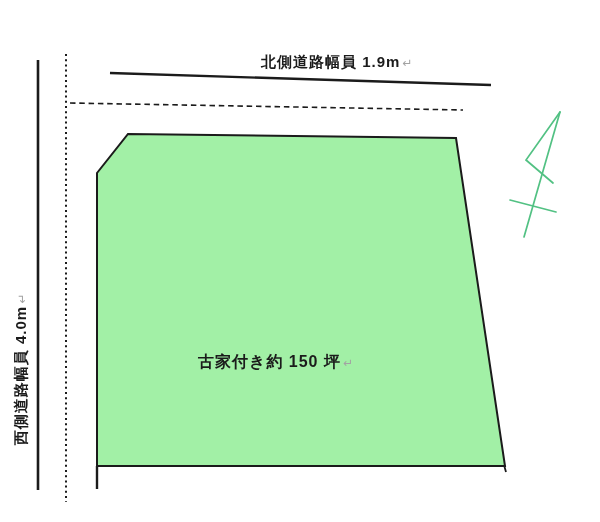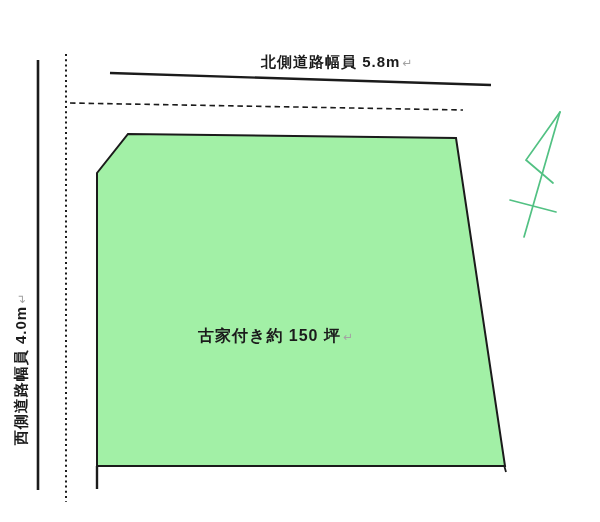--- a/index.html
+++ b/index.html
@@ -19,21 +19,21 @@
     font-weight: bold;
     white-space: nowrap;
   }
   .label .ret {
     color: #a3a3a3;
     font-weight: normal;
     font-size: 12px;
     margin-left: 2px;
   }
   .north-road-label { left: 261px; top: 53px; font-size: 15px; letter-spacing: 1px; }
-  .parcel-label     { left: 198px; top: 326px; font-size: 16px; letter-spacing: 1px; }
+  .parcel-label     { left: 198px; top: 352px; font-size: 16px; letter-spacing: 1px; }
   .west-road-label  {
     left: -60px; top: 358px;
     width: 161px; height: 22px; line-height: 22px;
     text-align: center;
     font-size: 15px; letter-spacing: 1px;
     transform: rotate(-90deg);
     transform-origin: center center;
   }
 </style>
 </head>
@@ -54,21 +54,21 @@
     <line class="kline" x1="504" y1="465" x2="506" y2="472" stroke-width="1.8"></line>
 
     <g>
       <path d="M560,112 L524,237" fill="none" stroke-width="1.7" stroke-linecap="round" stroke="#52c183"></path>
       <path d="M560,112 L526,160 L553,183" fill="none" stroke-width="1.7" stroke-linecap="round" stroke="#52c183"></path>
       <path d="M510,200 L556,212" fill="none" stroke-width="1.7" stroke-linecap="round" stroke="#52c183"></path>
     </g>
   </svg>
 
   <div class="label north-road-label">
-    <span>北側道路幅員 5.8m</span><span class="ret">↵</span>
+    <span>北側道路幅員 1.9m</span><span class="ret">↵</span>
   </div>
 
   <div class="label west-road-label">
     <span>西側道路幅員 4.0m</span><span class="ret">↵</span>
   </div>
 
   <div class="label parcel-label">
     <span>古家付き約 150 坪</span><span class="ret">↵</span>
   </div>
 

